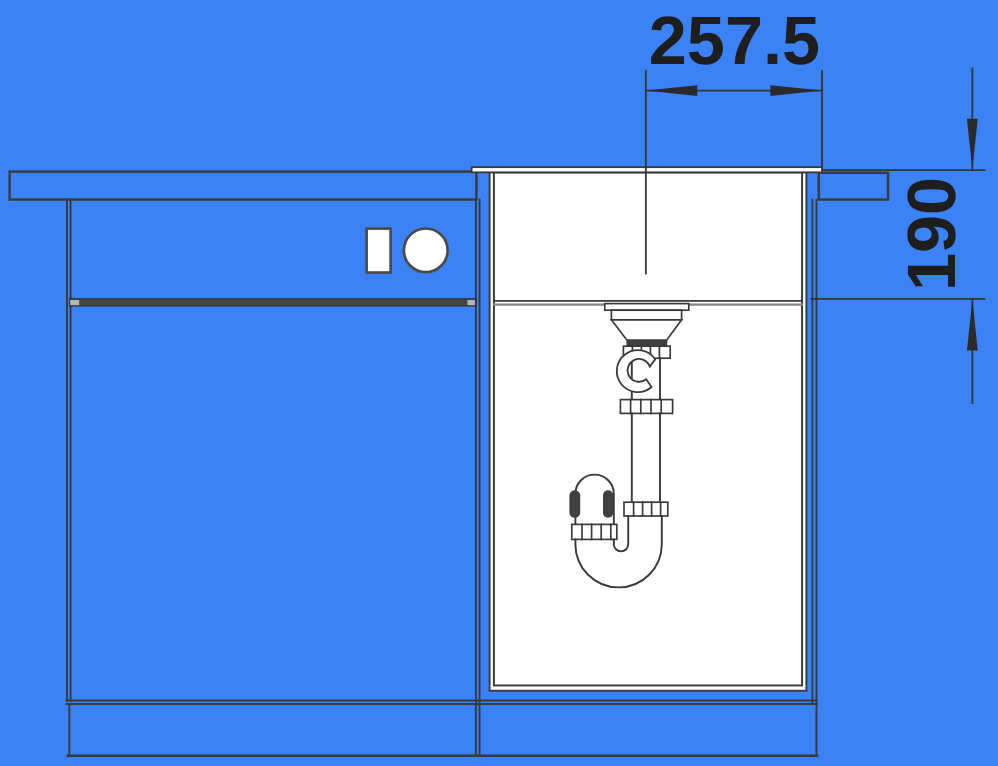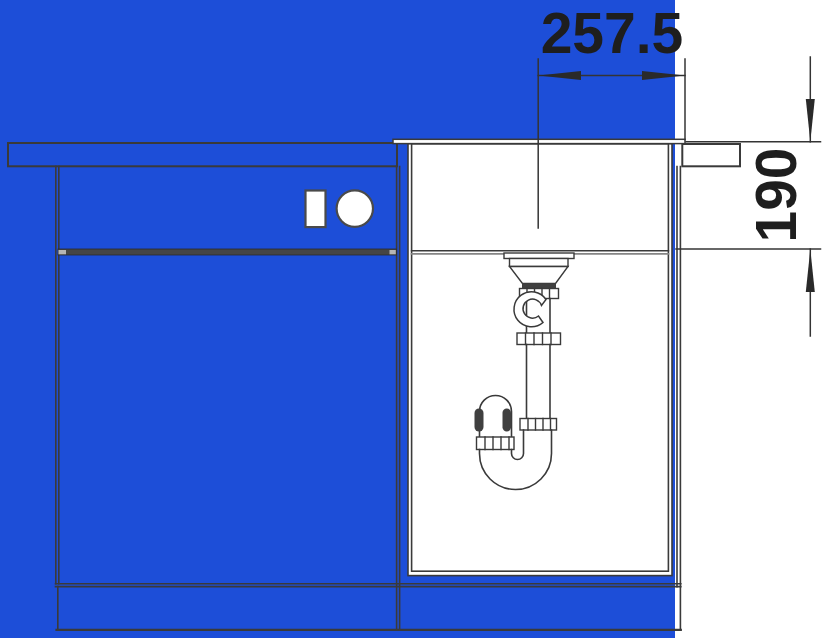--- a/index.html
+++ b/index.html
@@ -1,20 +1,20 @@
 <!DOCTYPE html>
 <html><head>
 <meta charset="utf-8">
 <style>
   html,body{
     margin:0;padding:0;background:#ffffff;
     width:832px;height:638px;overflow:hidden;
     font-family:"Liberation Sans", sans-serif;
   }
-  .canvas{position:relative;width:675px;height:638px;background:#1d4ed8;}
+  .canvas{position:relative;width:832px;height:638px;background:#3b82f6;}
   svg{display:block;}
   .ln   {stroke:#3a3a3a;stroke-width:1.6;fill:none;stroke-linecap:square;}
   .lnthk{stroke:#3a3a3a;stroke-width:2.2;fill:none;stroke-linecap:square;}
   .lnthn{stroke:#3a3a3a;stroke-width:1.4;fill:none;stroke-linecap:square;}
   .lngry{stroke:#858585;stroke-width:1.8;fill:none;stroke-linecap:square;}
   .wfill{fill:#ffffff;}
   .nofill{fill:none;}
   .dimln{stroke:#343434;stroke-width:1.5;fill:none;stroke-linecap:square;}
   .arrow{fill:#2a2a2a;stroke:none;}
   .dimtext{

